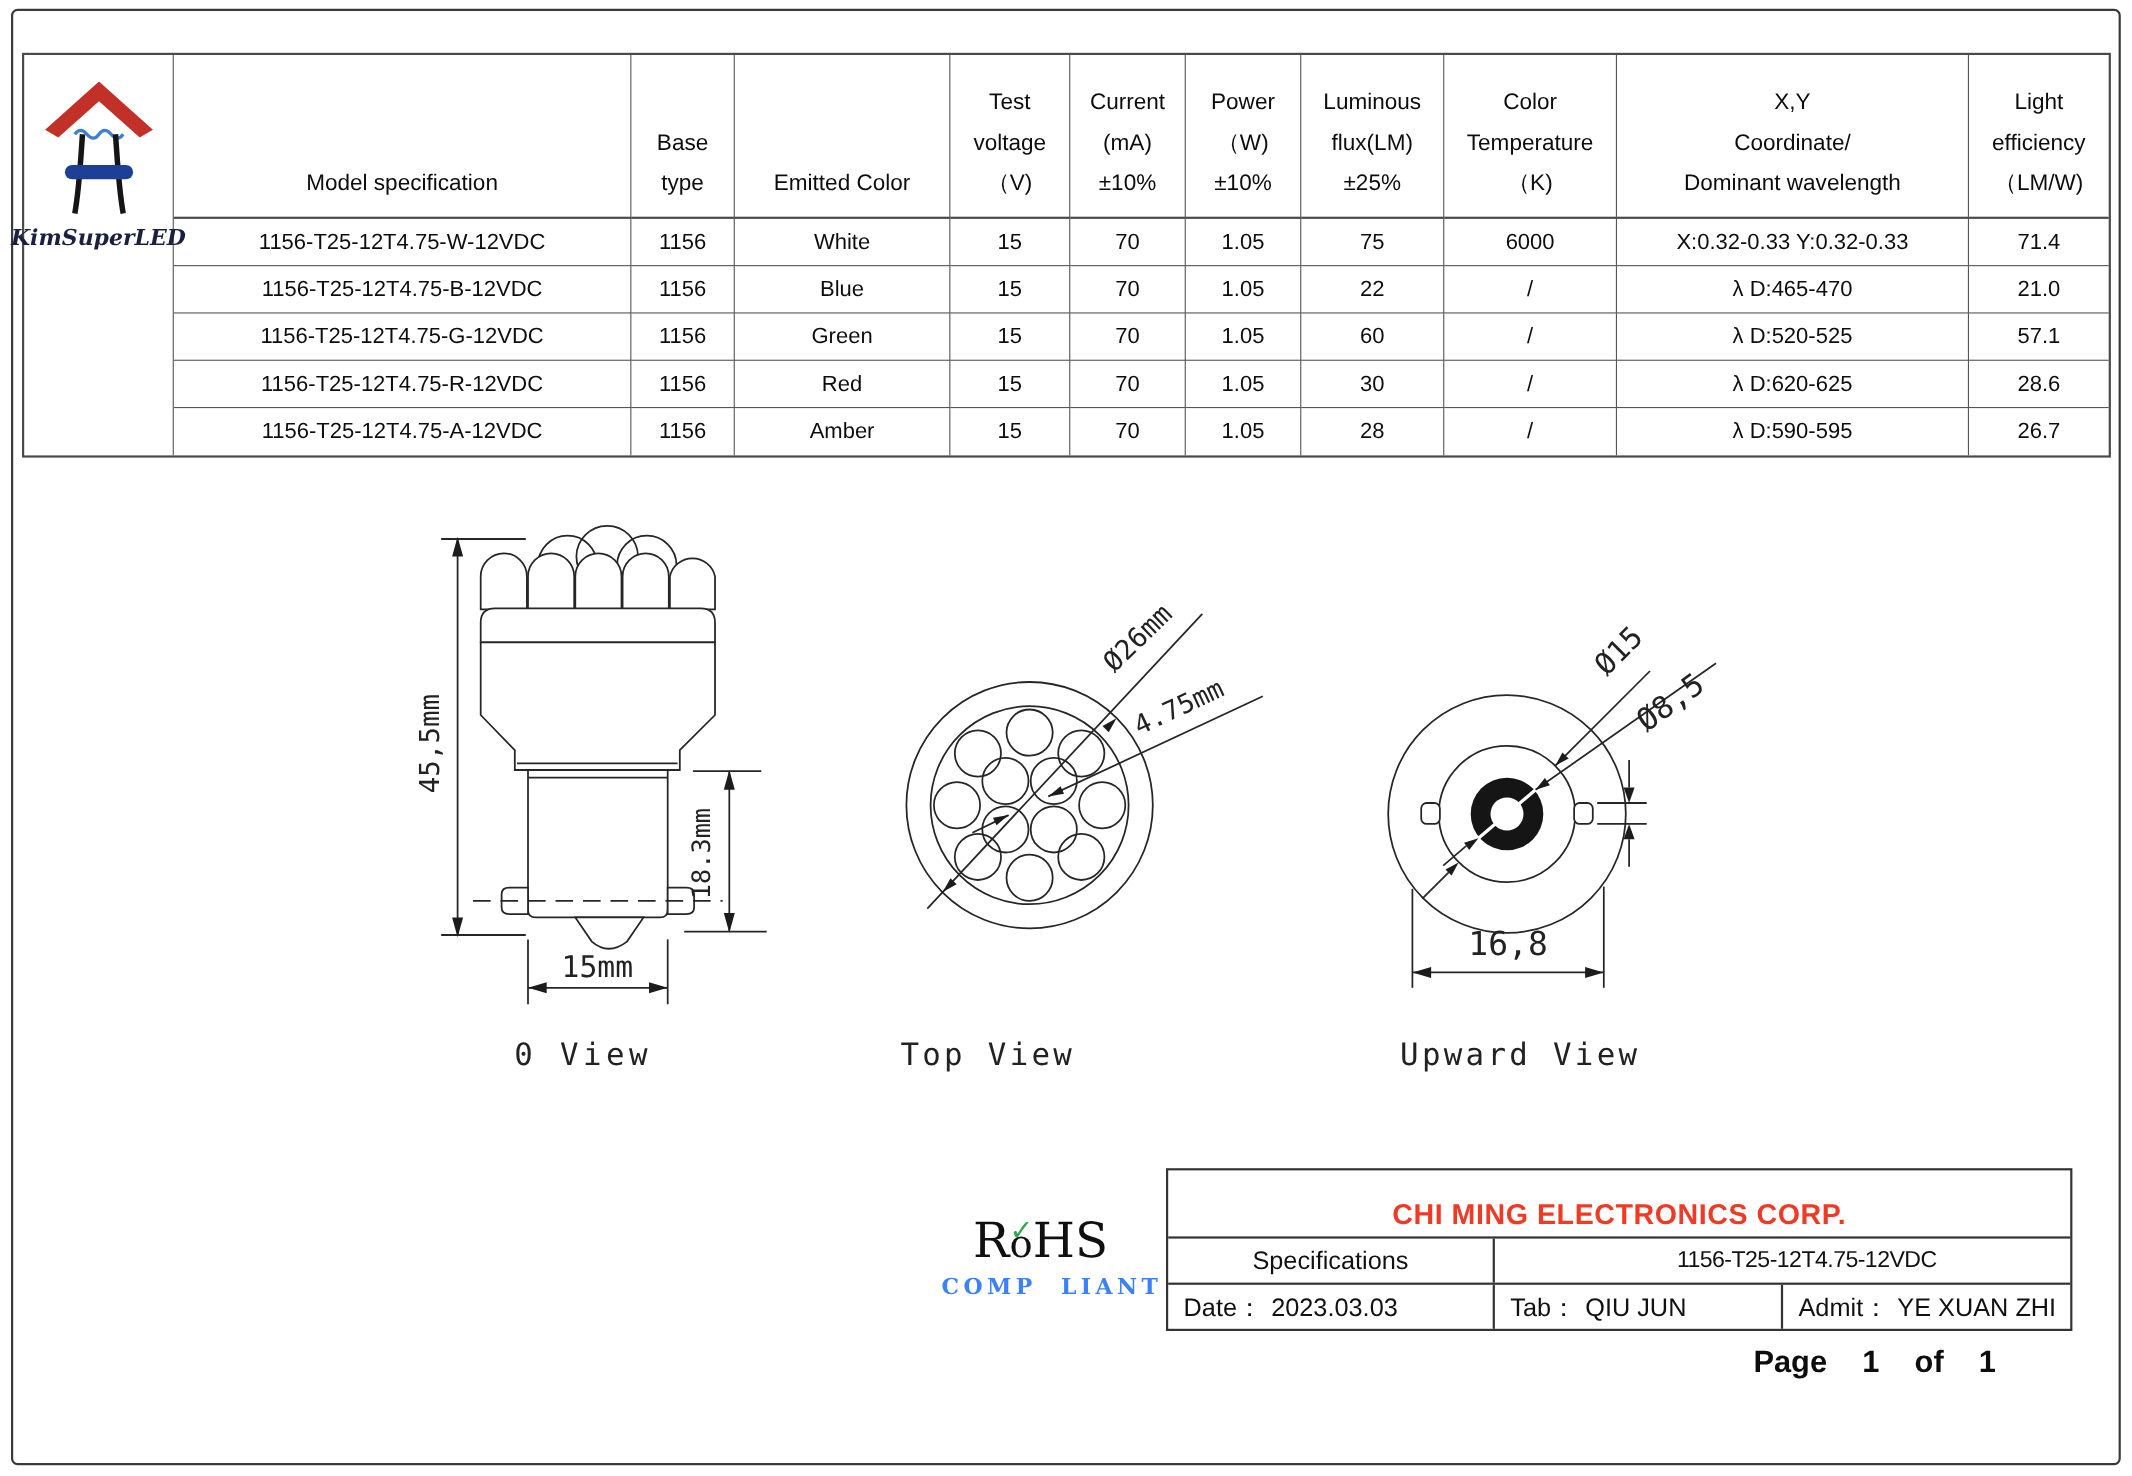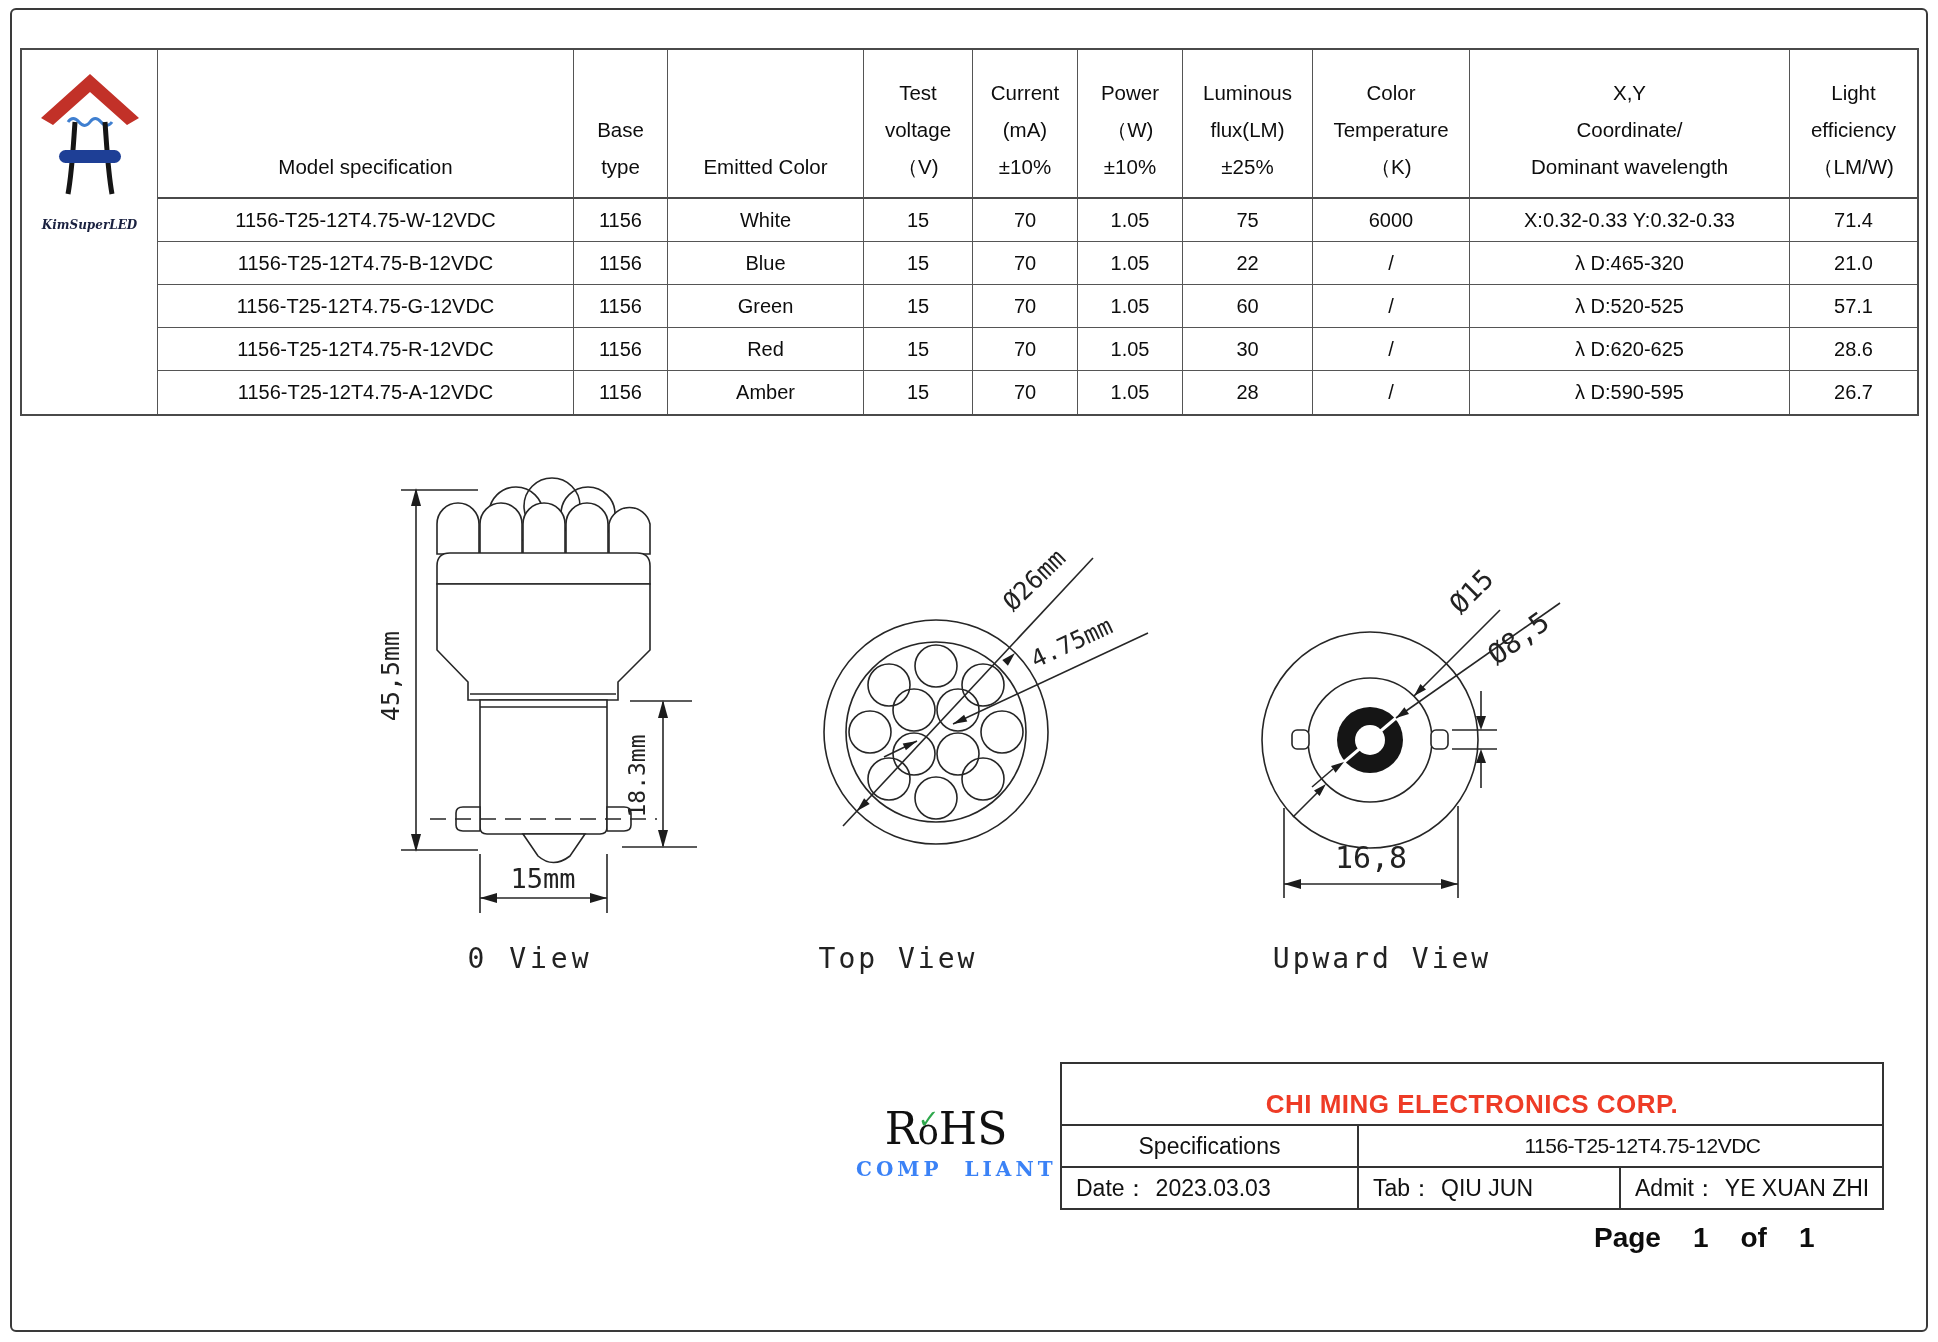--- a/index.html
+++ b/index.html
@@ -16,21 +16,21 @@
   .cell { border-right:1px solid #555; border-bottom:1px solid #555;
     display:flex; align-items:center; justify-content:center;
     font-size:20px; color:#0d0d0d; }
   .hcell { flex-direction:column; justify-content:flex-end; padding-bottom:12px;
     line-height:37px; font-size:20.5px; text-align:center; border-bottom:2px solid #4a4a4a; }
   .lastcol { border-right:none; }
   .lastrow { border-bottom:none; }
   .logo-cell { grid-row:1/7; grid-column:1; border-right:1px solid #555;
     display:flex; flex-direction:column; align-items:center; padding-top:20px; }
   .logo-caption { font-family:"DejaVu Serif", serif; font-style:italic; font-weight:bold;
-    font-size:12px; color:#1a2140; margin-top:20px; }
+    font-size:20px; color:#1a2140; margin-top:6px; }
 
   
   .drawings { position:absolute; left:0; top:400px; }
   .cad { font-family:"DejaVu Sans Mono", monospace; fill:#222; }
   .lines { stroke:#262626; stroke-width:1.6; fill:none; }
   .fillw { fill:#fff; stroke:#262626; stroke-width:1.6; }
   .arrow { fill:#1c1c1c; stroke:none; }
 
   
   .rohs { position:absolute; left:856px; top:1106px; width:180px; text-align:center;
@@ -133,21 +133,21 @@
     <div class="cell lastcol">71.4</div>
 
     <div class="cell">1156-T25-12T4.75-B-12VDC</div>
     <div class="cell">1156</div>
     <div class="cell">Blue</div>
     <div class="cell">15</div>
     <div class="cell">70</div>
     <div class="cell">1.05</div>
     <div class="cell">22</div>
     <div class="cell">/</div>
-    <div class="cell">λ D:465-320</div>
+    <div class="cell">λ D:465-470</div>
     <div class="cell lastcol">21.0</div>
 
     <div class="cell">1156-T25-12T4.75-G-12VDC</div>
     <div class="cell">1156</div>
     <div class="cell">Green</div>
     <div class="cell">15</div>
     <div class="cell">70</div>
     <div class="cell">1.05</div>
     <div class="cell">60</div>
     <div class="cell">/</div>

